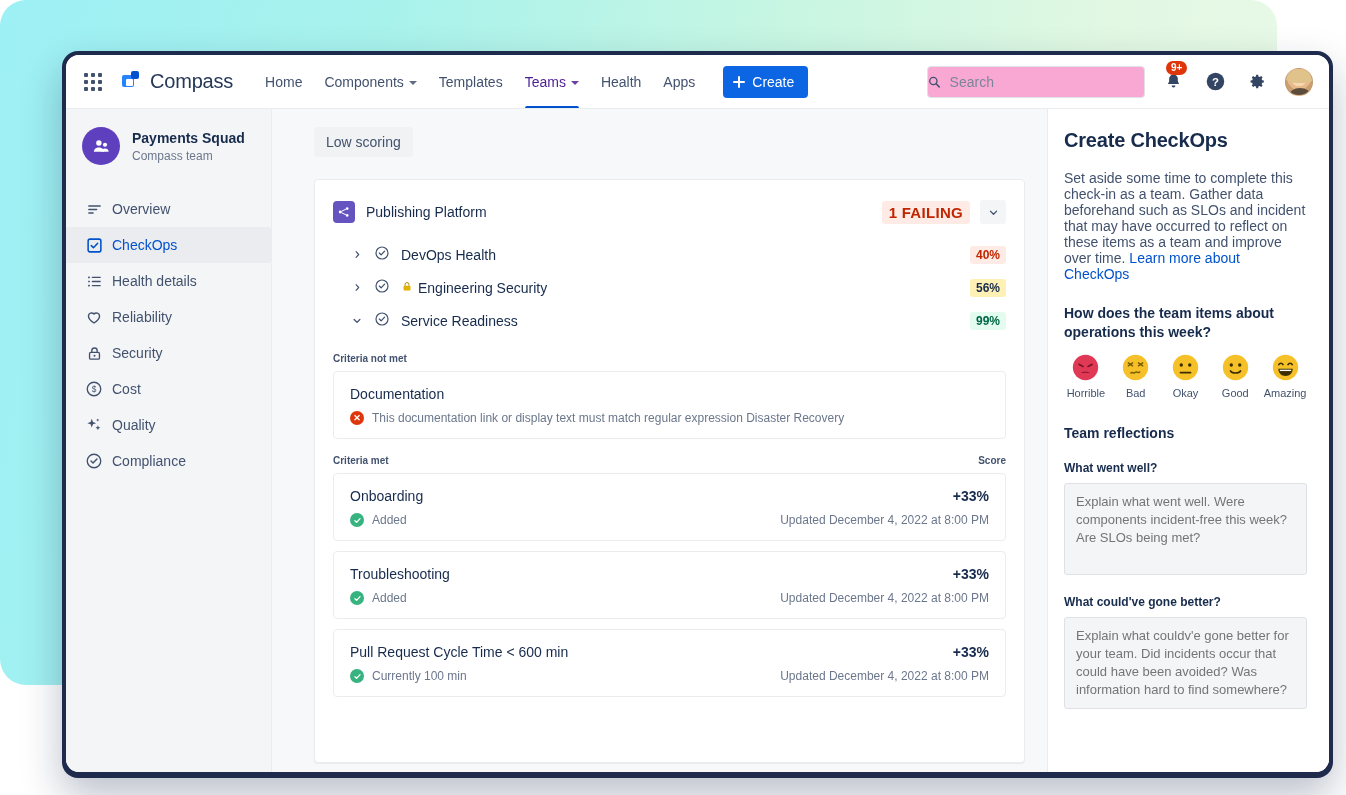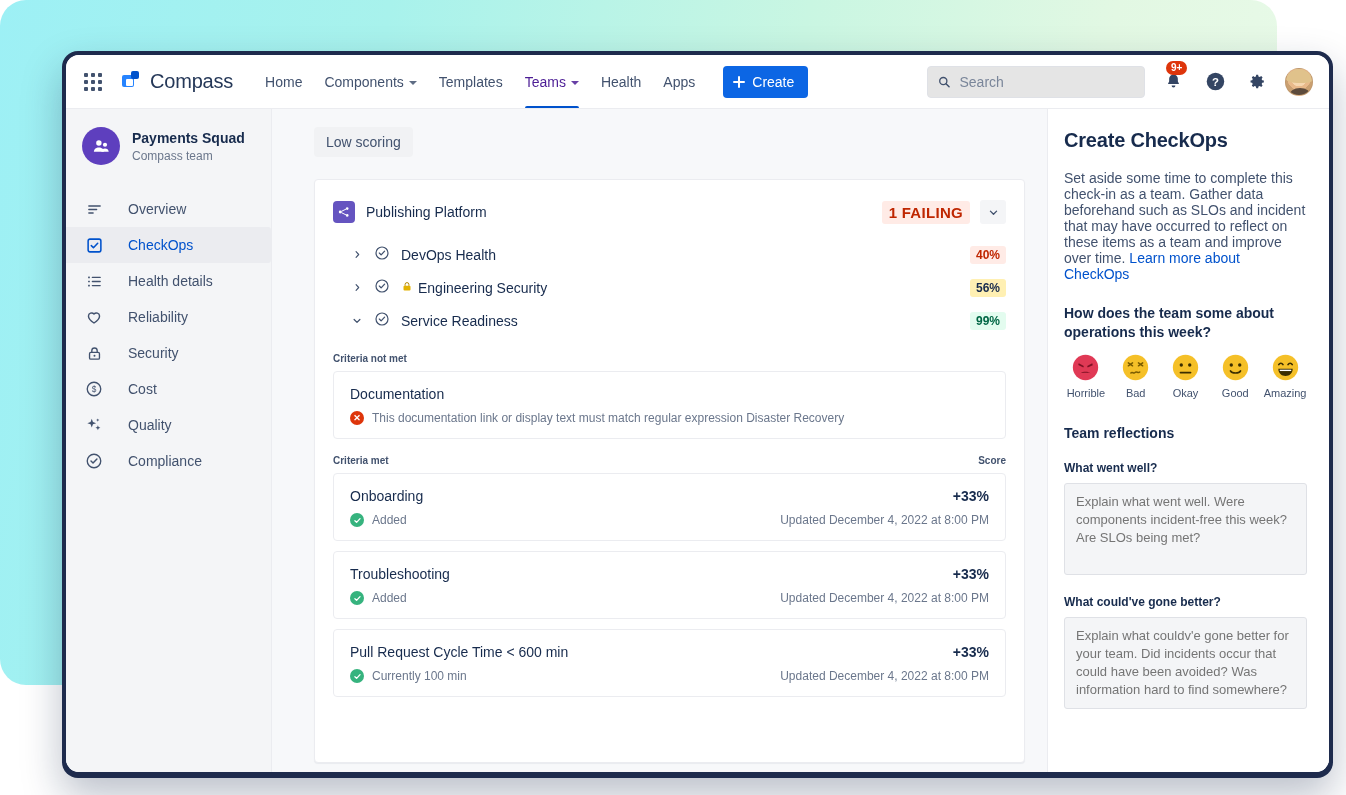--- a/index.html
+++ b/index.html
@@ -97,23 +97,23 @@
   .plus { position: relative; width: 12px; height: 12px; display:inline-block; }
   .plus::before, .plus::after { content:""; position:absolute; background:#fff; border-radius:1px; }
   .plus::before { left:0; top:5px; width:12px; height:2px; }
   .plus::after  { top:0; left:5px; height:12px; width:2px; }
 
   .nav-right { margin-left: auto; display: flex; align-items: center; gap: 14px; }
   .searchbox {
     width: 218px; height: 32px;
     border: 1px solid #dfe1e6;
     border-radius: 4px;
-    background: #e5e5e5;
+    background: #f9a8d4;
     display: flex; align-items: center;
-    padding: 0 10px; gap: 9px;
+    padding: 0 0; gap: 9px;
     cursor: text;
   }
   .searchbox input {
     border: none; outline: none; background: transparent;
     font-size: 14px; color: #42526e; font-family: inherit; width: 100%;
   }
   .searchbox input::placeholder { color: #7a869a; }
 
   .icon-btn { width: 28px; height: 28px; display:flex; align-items:center; justify-content:center; cursor:pointer; position:relative; border-radius:50%; }
   .bell-wrap { position: relative; }
@@ -153,21 +153,21 @@
   .team-head { display: flex; align-items: center; gap: 12px; padding: 0 14px 0 16px; margin-bottom: 26px; }
   .team-avatar {
     width: 38px; height: 38px; border-radius: 50%;
     background: #5e3fbe; flex: 0 0 38px;
     display:flex; align-items:center; justify-content:center;
   }
   .team-name { font-size: 14px; font-weight: bold; color: #172b4d; line-height: 17px; }
   .team-sub { font-size: 12px; color: #6b778c; margin-top: 2px; }
 
   .nav-item {
-    display: flex; align-items: center; gap: 24px;
+    display: flex; align-items: center; gap: 8px;
     height: 36px; padding: 0 14px 0 18px;
     font-size: 14px; color: #42526e; cursor: pointer;
     border-radius: 0 3px 3px 0;
   }
   .nav-item .ic { width: 20px; height: 20px; flex: 0 0 20px; display:flex; align-items:center; justify-content:center; }
   .nav-item.selected { background: #ebecf0; color: #0052cc; font-weight: 400; }
 
   
   .main-col { flex: 1; background: #f7f8fa; padding: 18px 22px 0 42px; overflow: hidden; position: relative; }
   .tabchip {
@@ -634,21 +634,21 @@
       </div>
     </div>
 
     <div class="right-panel">
       <div class="rp-title">Create CheckOps</div>
       <div class="rp-desc">
         <span>Set aside some time to complete this check-in as a team. Gather data beforehand such as SLOs and incident that may have occurred to reflect on these items as a team and improve over time. </span><span class="rp-link">Learn more about CheckOps</span>
       </div>
 
 
-      <div class="rp-q">How does the team some about operations this week?</div>
+      <div class="rp-q">How does the team items about operations this week?</div>
 
       <div class="moods">
         <div class="mood">
           <span class="mood-face">
             <svg width="27" height="27" viewBox="0 0 32 32">
               <circle cx="16" cy="16" r="15" fill="#e03955"></circle>
               <path d="M8 11l6 3.2-.6 1.8L7.4 13z" fill="#7d1224"></path>
               <path d="M24 11l-6 3.2.6 1.8 6-2.8z" fill="#7d1224"></path>
               <path d="M10 23c1.6-2.6 10.4-2.6 12 0-1.2-1-10.8-1-12 0z" fill="#7d1224"></path>
             </svg>

